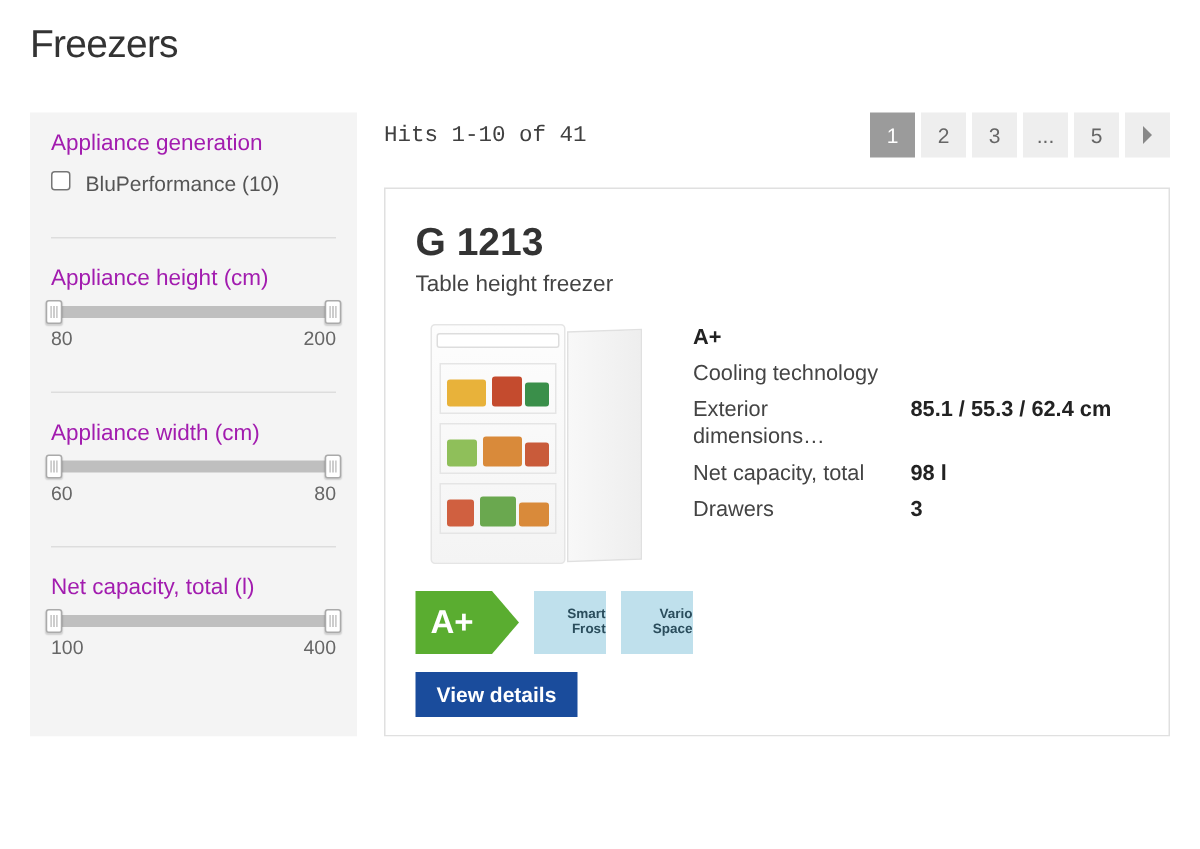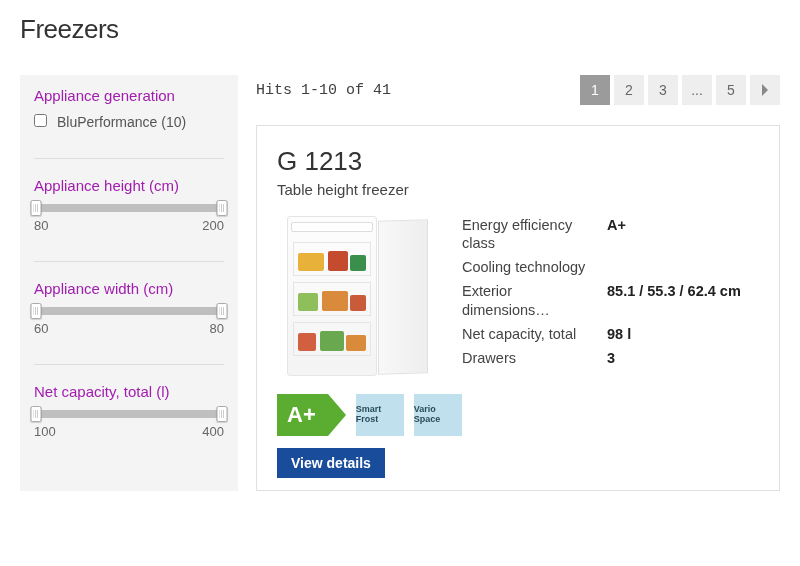--- a/index.html
+++ b/index.html
@@ -20,41 +20,41 @@
   .slider-labels { display: flex; justify-content: space-between; font-size: 13px; color: #666; margin-top: 4px; }
   .main { flex: 1; }
   .topbar { display: flex; justify-content: space-between; align-items: center; margin-bottom: 20px; }
   .hits { font-size: 15px; color: #404040; font-family: Liberation Mono, monospace; }
   .pagination { display: flex; gap: 4px; }
   .page-btn { width: 30px; height: 30px; display: flex; align-items: center; justify-content: center; background: #eee; color: #666; font-size: 14px; cursor: pointer; }
   .page-btn.active { background: #9b9b9b; color: #fff; }
   .page-btn.ellipsis { cursor: default; }
   .page-btn.next svg { width: 8px; height: 12px; fill: #888; }
   .card { border: 1px solid #e0e0e0; padding: 20px 20px 12px 20px; }
-  .prod-title { font-size: 26px; font-weight: 400; color: #333; margin-bottom: 4px; }
+  .prod-title { font-size: 26px; font-weight: 700; color: #333; margin-bottom: 4px; }
   .prod-sub { font-size: 15px; color: #444; margin-bottom: 18px; }
   .prod-body { display: flex; gap: 30px; }
   .prod-img { width: 155px; height: 160px; position: relative; flex-shrink: 0; }
   .freezer-body { position: absolute; left: 10px; top: 0; width: 90px; height: 160px; background: linear-gradient(#fdfdfd,#f4f4f4); border: 1px solid #e5e5e5; border-radius: 3px; }
   .freezer-door { position: absolute; right: 4px; top: 4px; width: 50px; height: 154px; background: linear-gradient(90deg,#f8f8f8,#eeeeee); border: 1px solid #e0e0e0; transform: skewY(-2deg); }
   .freezer-panel { position: absolute; left: 14px; top: 6px; width: 82px; height: 10px; background: #fff; border: 1px solid #ddd; border-radius: 2px; }
   .shelf { position: absolute; left: 16px; width: 78px; height: 34px; border: 1px solid #e5e5e5; overflow: hidden; }
   .shelf1 { top: 26px; }
   .shelf2 { top: 66px; }
   .shelf3 { top: 106px; }
   .food { position: absolute; border-radius: 2px; }
   .specs { flex: 1; font-size: 14.5px; }
   .spec-row { display: flex; margin-bottom: 6px; line-height: 1.25; }
   .spec-label { width: 145px; color: #444; padding-right: 6px; }
   .spec-val { font-weight: 700; color: #222; }
   .badges { display: flex; gap: 10px; align-items: center; margin: 18px 0 12px 0; }
   .energy-badge { position: relative; height: 42px; display: flex; align-items: center; }
   .energy-body { background: #5aad30; color: #fff; font-weight: 700; font-size: 22px; padding: 0 12px 0 10px; height: 42px; display:flex; align-items:center; }
   .energy-arrow { width: 0; height: 0; border-top: 21px solid transparent; border-bottom: 21px solid transparent; border-left: 18px solid #5aad30; }
-  .mini-badge { width: 48px; height: 42px; background: #bfe0ec; color: #2a4d5c; font-size: 9px; font-weight: 700; display: flex; align-items: center; justify-content: center; text-align: left; line-height: 1.1; }
+  .mini-badge { width: 48px; height: 42px; background: #bfe0ec; color: #2a4d5c; font-size: 9px; font-weight: 700; display: flex; align-items: center; justify-content: center; text-align: right; line-height: 1.1; }
   .view-btn { background: #1a4c9c; color: #fff; font-size: 14px; font-weight: 700; padding: 7px 14px; display: inline-block; cursor: pointer; }
 </style>
 </head>
 <body>
 
 <div class="page">
   <h1>Freezers</h1>
 
   <div class="layout">
 
@@ -148,21 +148,20 @@
             <div class="shelf shelf3">
               <div class="food" style="left:4px;top:10px;width:18px;height:18px;background:#d06040"></div>
               <div class="food" style="left:26px;top:8px;width:24px;height:20px;background:#6aa84f"></div>
               <div class="food" style="left:52px;top:12px;width:20px;height:16px;background:#d98a3a"></div>
             </div>
             <div class="freezer-door"></div>
           </div>
 
           <div class="specs">
             <div class="spec-row">
-              <div class="spec-label">Energy efficiency class</div>
               <div class="spec-val">A+</div>
             </div>
             <div class="spec-row">
               <div class="spec-label">Cooling technology</div>
               <div class="spec-val"></div>
             </div>
             <div class="spec-row">
               <div class="spec-label">Exterior dimensions…</div>
               <div class="spec-val">85.1 / 55.3 / 62.4 cm</div>
             </div>

